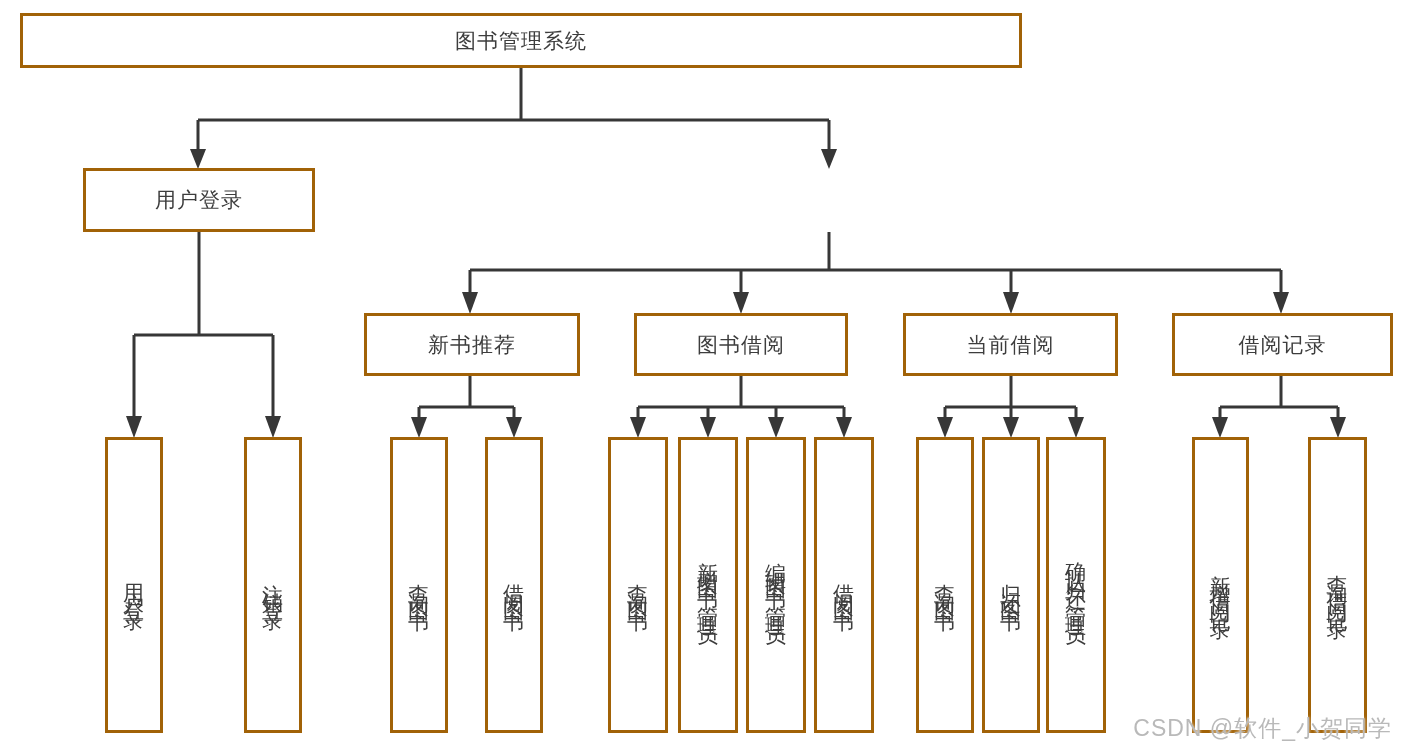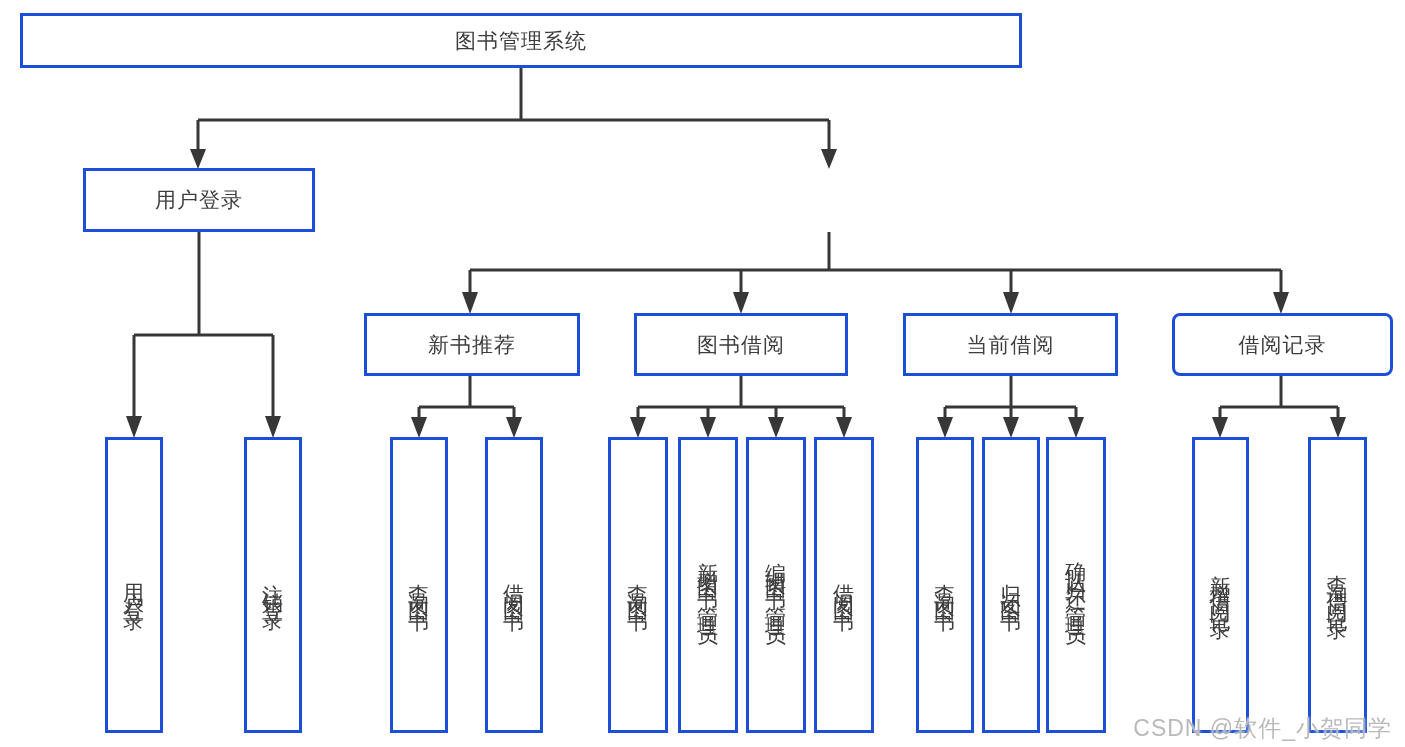--- a/index.html
+++ b/index.html
@@ -27,21 +27,21 @@
     fill: none;
   }
   .connectors polygon {
     fill: #373737;
     stroke: none;
   }
   .node {
     position: absolute;
     box-sizing: border-box;
     background: #ffffff;
-    border: 3px solid #1d4ed8;
+    border: 3px solid #a16207;
     display: flex;
     align-items: center;
     justify-content: center;
     z-index: 2;
     color: #3d3d3d;
   }
   .hlabel {
     font-size: 21px;
     letter-spacing: 1px;
     white-space: nowrap;
@@ -135,21 +135,21 @@
 
   <div class="node" style="left:364px; top:313px; width:216px; height:63px;">
     <span class="hlabel">新书推荐</span>
   </div>
   <div class="node" style="left:634px; top:313px; width:214px; height:63px;">
     <span class="hlabel">图书借阅</span>
   </div>
   <div class="node" style="left:903px; top:313px; width:215px; height:63px;">
     <span class="hlabel">当前借阅</span>
   </div>
-  <div class="node" style="left:1172px; top:313px; width:221px; height:63px;border-radius:8px;">
+  <div class="node" style="left:1172px; top:313px; width:221px; height:63px;">
     <span class="hlabel">借阅记录</span>
   </div>
 
   <div class="node v" style="left:105px; width:58px;">
     <span class="vtext">用户登录</span>
   </div>
   <div class="node v" style="left:244px; width:58px;">
     <span class="vtext">注销登录</span>
   </div>
 

